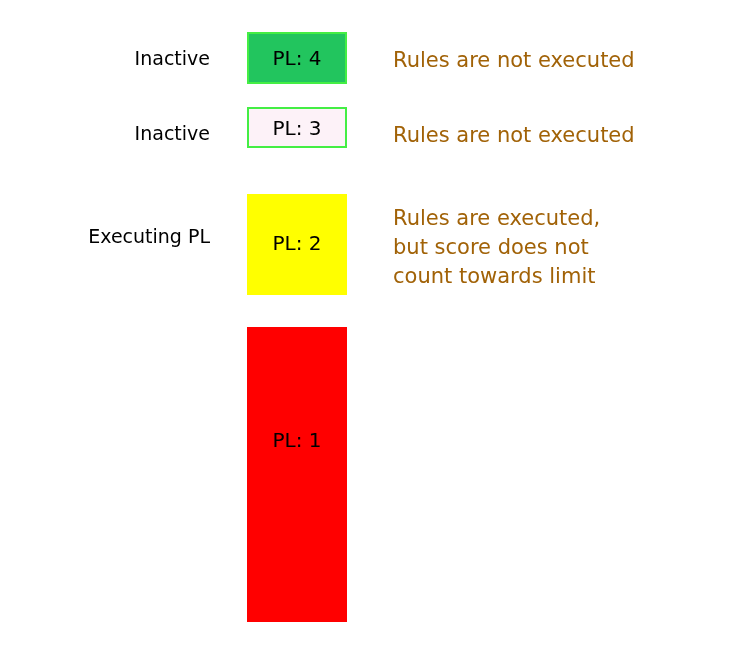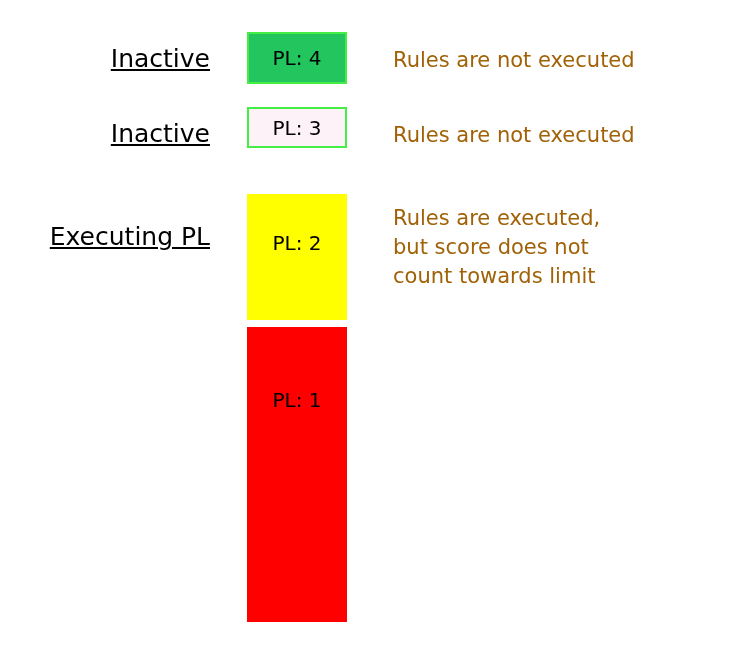--- a/index.html
+++ b/index.html
@@ -17,25 +17,24 @@
     background: #ffffff;
     overflow: hidden;
   }
   .row-label {
     position: absolute;
     right: 533px; 
     text-align: left;
     font-family: "DejaVu Sans", sans-serif;
     font-style: normal;
     font-weight: 400;
-    font-size: 25px;
+    font-size: 19px;
     line-height: 25px;
     color: #000000;
     white-space: nowrap;
-    text-decoration: underline;
   }
   .pl-box {
     position: absolute;
     left: 247px;
     width: 100px;
     box-sizing: border-box;
     display: flex;
     justify-content: center;
     font-family: "DejaVu Sans", sans-serif;
     font-style: normal;
@@ -72,24 +71,24 @@
   </div>
   <div class="desc" style="top:46px;">Rules are not executed</div>
 
   <div class="row-label" style="top:121px;">Inactive</div>
   <div class="pl-box center-v" style="top:107px; height:41px; background:#fdf2f8; border:2px solid #44ee44;">
     <span>PL: 3</span>
   </div>
   <div class="desc" style="top:121px;">Rules are not executed</div>
 
   <div class="row-label" style="top:224px;">Executing PL</div>
-  <div class="pl-box top-offset" style="top:194px; height:126px; background:#ffff00; border:none; padding-top:37px;">
+  <div class="pl-box top-offset" style="top:194px; height:101px; background:#ffff00; border:none; padding-top:37px;">
     <span>PL: 2</span>
   </div>
   <div class="desc" style="top:204px;">Rules are executed,
 but score does not
 count towards limit</div>
 
-  <div class="pl-box top-offset" style="top:327px; height:295px; background:#ff0000; border:none; padding-top:61px;">
+  <div class="pl-box top-offset" style="top:327px; height:295px; background:#ff0000; border:none; padding-top:101px;">
     <span>PL: 1</span>
   </div>
 
 </div>
 
 </body></html>

